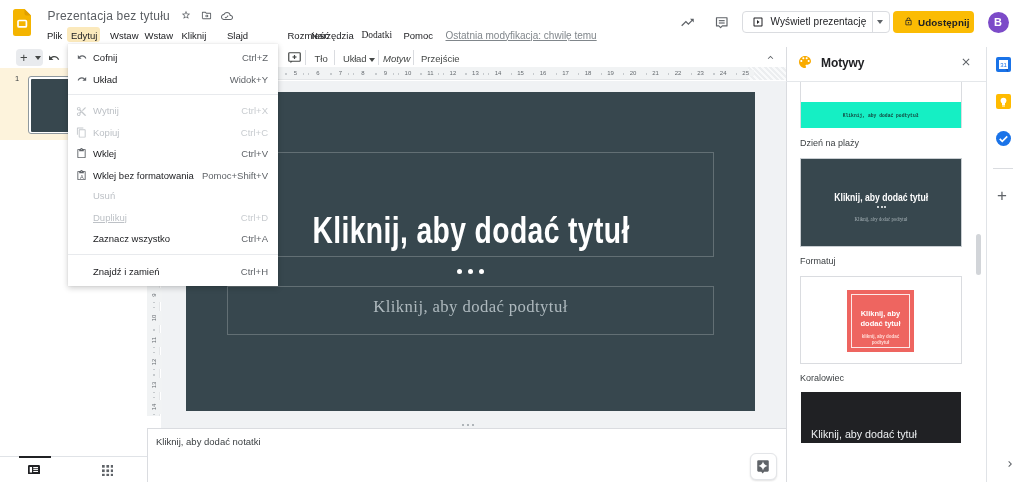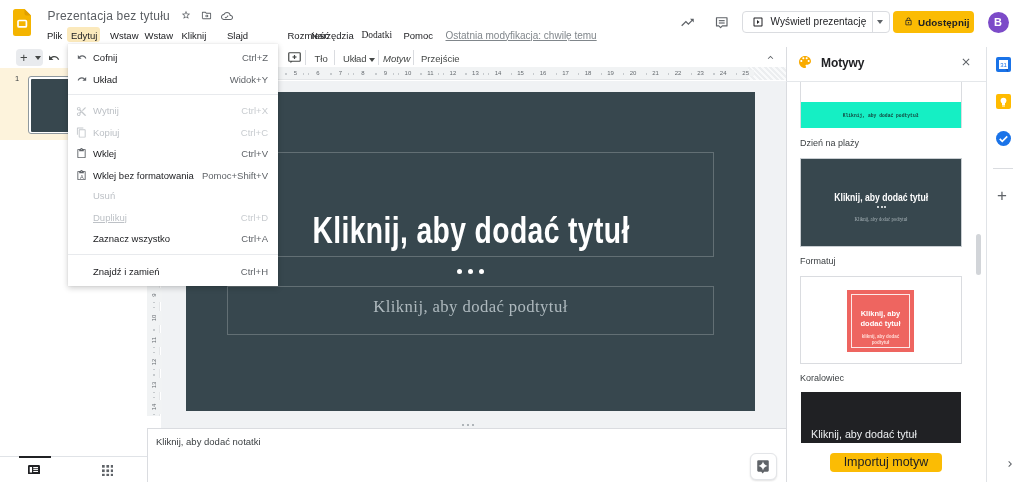--- a/index.html
+++ b/index.html
@@ -252,21 +252,20 @@
 <div class="abs" style="left:800px;top:372.5px;font-size:9px;color:#3c4043;">Koralowiec</div>
 
 <div class="abs" style="left:801px;top:392px;width:160px;height:50.5px;background:#202124;"></div>
 <div class="abs" style="left:811px;top:429px;width:145px;font-size:0;line-height:0;">
   <span style="display:inline-block;vertical-align:top;font-size:10px;line-height:11px;color:#eceff1;white-space:nowrap;transform:scaleX(1.07);transform-origin:left;">Kliknij, aby dodać tytuł</span>
 </div>
 
 <div class="abs" style="left:975.5px;top:234px;width:5.5px;height:41px;background:#d2d5d9;border-radius:3px;"></div>
 
 <div class="abs" style="left:786.5px;top:442.5px;width:199px;height:39.5px;background:#fff;"></div>
-<div class="abs" style="left:830px;top:452.5px;width:112px;height:19.5px;background:#FBBC04;border-radius:4px;text-align:center;font-size:12.5px;color:#202124;line-height:19.5px;">Importuj motyw</div>
 
 <div class="abs" style="left:986px;top:47px;width:37px;height:435px;background:#fff;"></div>
 <div class="abs" style="left:986px;top:47px;width:1px;height:435px;background:#e0e3e7;"></div>
 
 <svg class="abs" style="left:996px;top:57px" width="15" height="15" viewBox="0 0 15 15">
       <rect x="0" y="0" width="15" height="15" rx="2" fill="#1A73E8"></rect>
       <rect x="3" y="3" width="9" height="9" fill="#fff"></rect>
       <text x="7.5" y="10" font-size="6" font-family="Liberation Sans" fill="#1A73E8" text-anchor="middle">31</text>
       <path d="M12 12h-3l3 3z" fill="#185ABC"></path>
     </svg>

